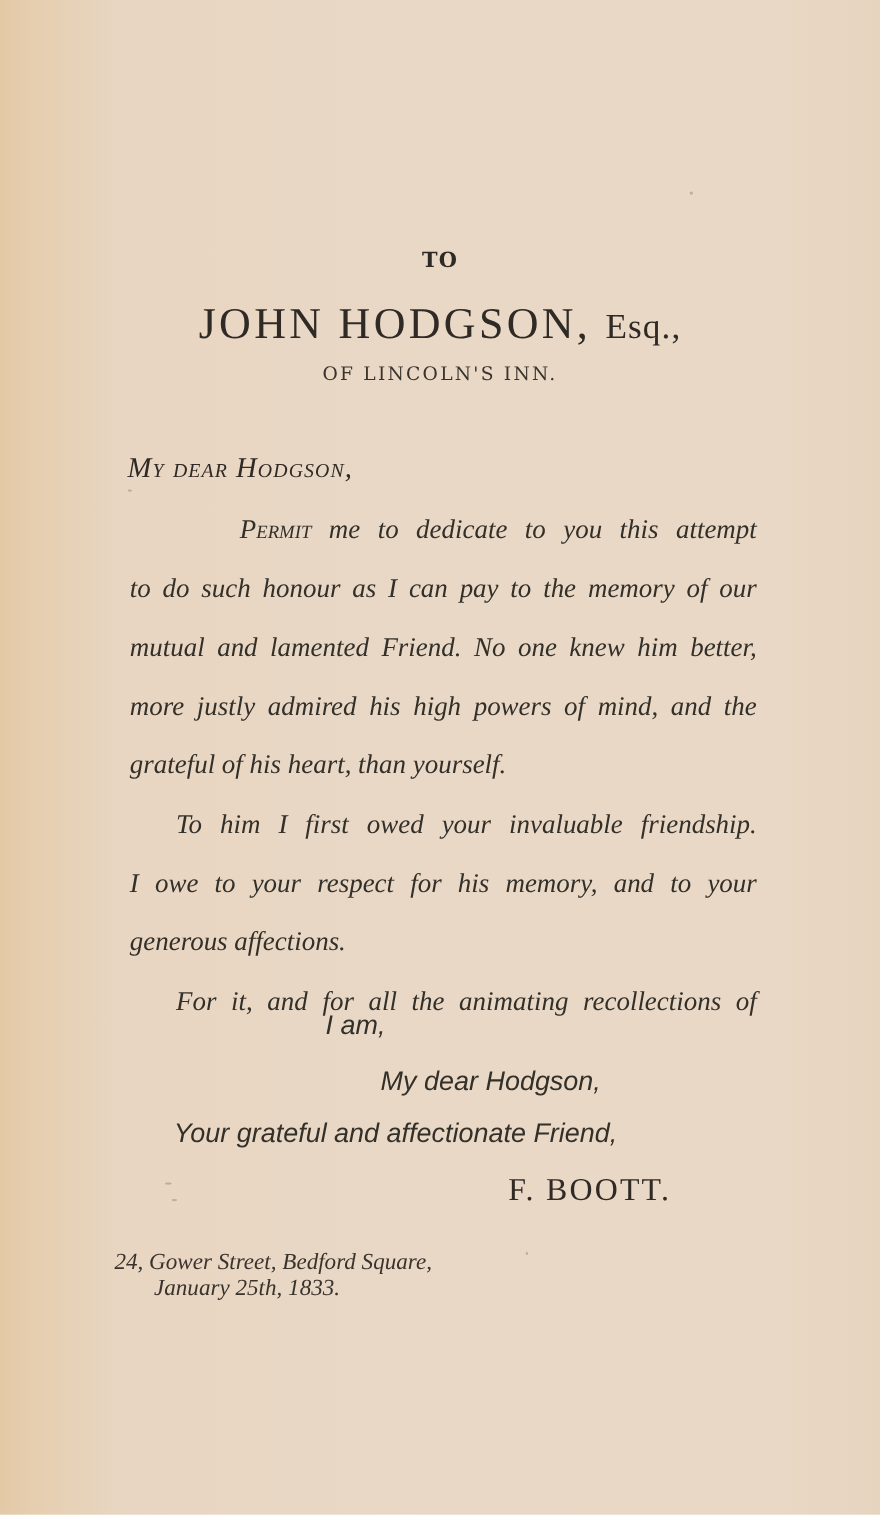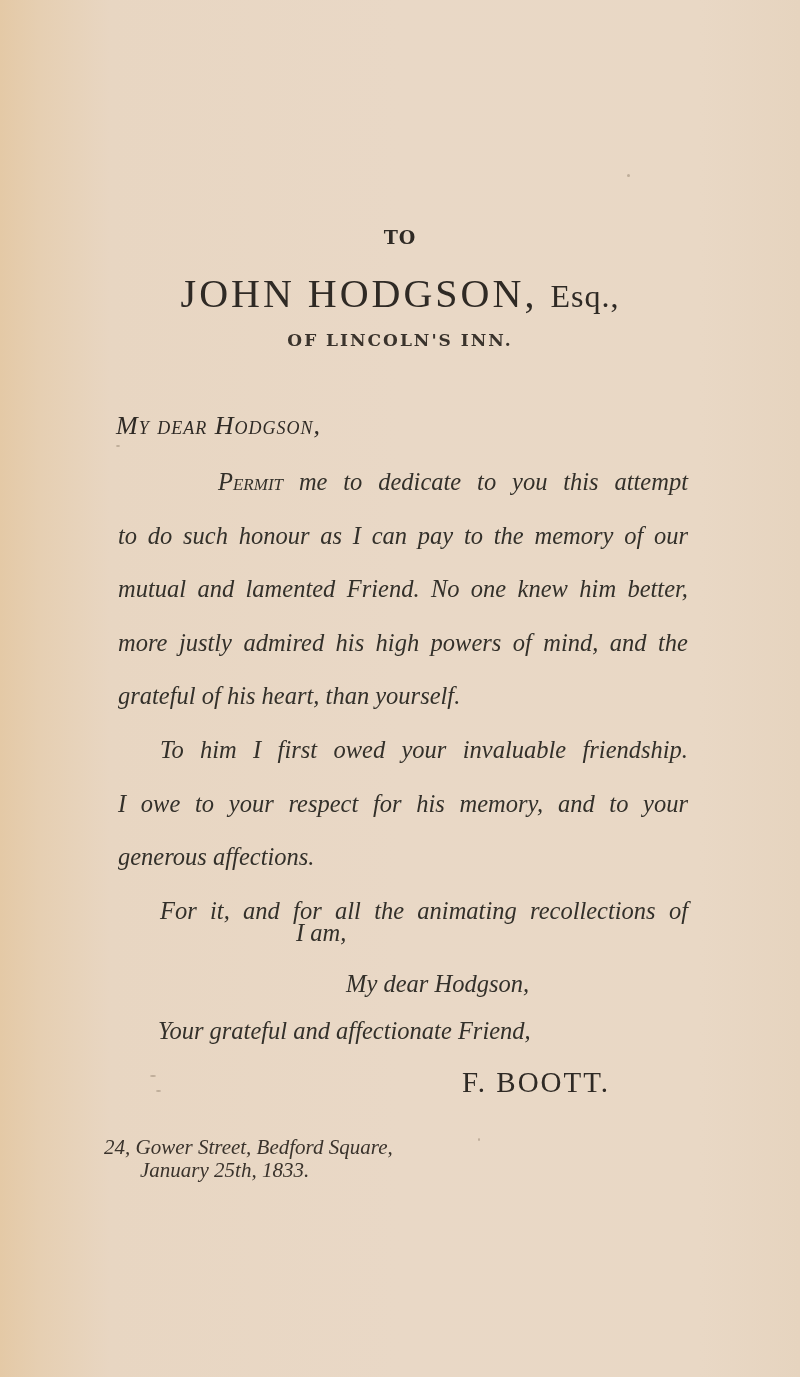--- a/index.html
+++ b/index.html
@@ -42,21 +42,21 @@
       letter-spacing: 3px;
       color: #2f2a25;
     }
     .name .esq {
       font-size: 32px;
       letter-spacing: 1px;
     }
     .of-inn {
       top: 330px;
       font-family: "DejaVu Serif", serif;
-      font-weight: bold;
+      font-weight: normal;
       font-size: 17px;
       letter-spacing: 2px;
       color: #3a332c;
     }
     .salutation {
       position: absolute;
       left: 116px;
       top: 411px;
       font-family: "Liberation Serif", serif;
       font-style: italic;
@@ -90,21 +90,21 @@
       padding-left: 100px;
     }
     .line.indent {
       padding-left: 42px;
     }
     .smallcaps {
       font-variant: small-caps;
     }
     .closing {
       position: absolute;
-      font-family: Liberation Serif, serif;
+      font-family: Liberation Sans, sans-serif;
       font-style: italic;
       font-size: 24.5px;
       color: #33302a;
       white-space: nowrap;
     }
     .i-am { left: 296px; top: 919px; }
     .my-dear { left: 346px; top: 970px; }
     .your-friend { left: 158px; top: 1017px; }
     .signature {
       position: absolute;

